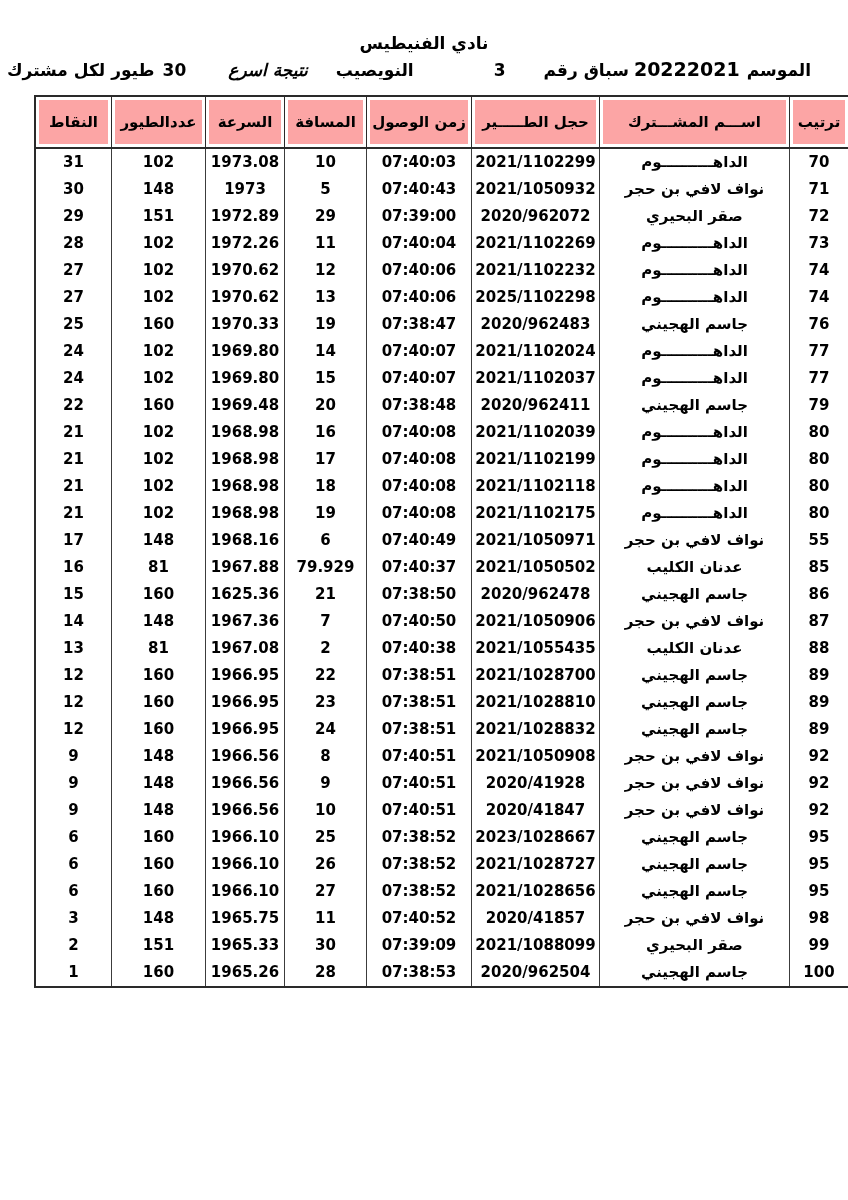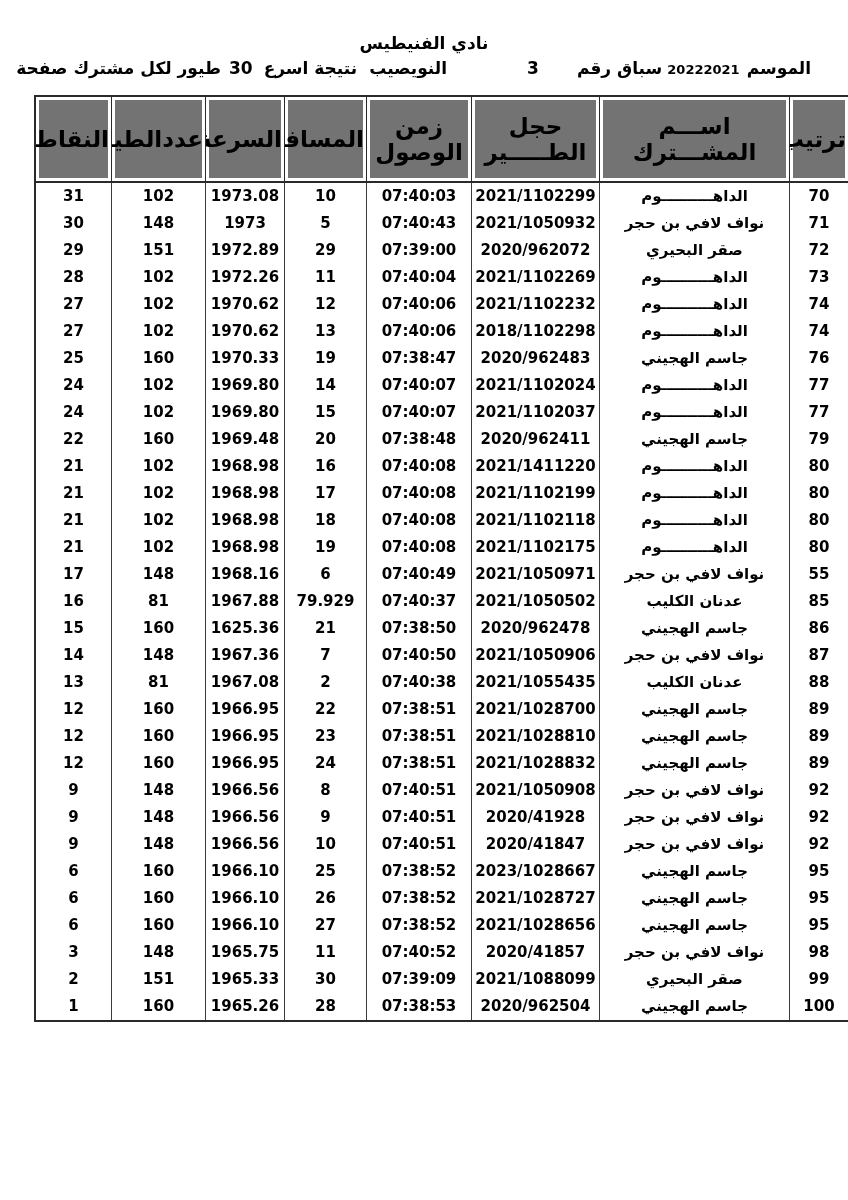--- a/index.html
+++ b/index.html
@@ -22,48 +22,48 @@
     direction:rtl;
     display:flex;
     align-items:baseline;
     margin:5px 37px 0 36px;
     font-size:17px;
     font-weight:bold;
     white-space:nowrap;
   }
   .info-line span{display:inline-block;}
   .info-line span:nth-child(1){margin-left:7px;}
-  .info-line span:nth-child(2){margin-left:5px;font-size:13px;text-align:center;}
+  .info-line span:nth-child(2){margin-left:5px;font-size:19px;text-align:center;}
   .info-line span:nth-child(3){margin-left:38px;}
   .info-line span:nth-child(4){margin-left:80px;}
-  .info-line span:nth-child(5){margin-left:12px;}
-  .info-line span:nth-child(6){margin-left:11px;}
+  .info-line span:nth-child(5){margin-left:28px;}
+  .info-line span:nth-child(6){margin-left:42px;font-style:italic;}
   .info-line span:nth-child(7){margin-left:8px;}
   .info-line span:nth-child(8){margin-left:29px;}
 
   table.results{
     position:absolute;
     left:34px;top:95px;
     width:777px;
     border-collapse:collapse;
     table-layout:fixed;
     direction:rtl;
     border:2px solid #2a2a2a;
   }
   table.results th{
-    background:#737373;
+    background:#fca5a5;
     box-shadow:inset 0 0 0 3px #ffffff;
     border-left:1px solid #2a2a2a;
     border-right:1px solid #2a2a2a;
     border-bottom:2.5px solid #2a2a2a;
     height:42px;
-    font-size:23px;
+    font-size:15px;
     font-weight:bold;
     text-align:center;
-    padding:16px 2px;
+    padding:4px 2px;
     overflow:hidden;
   }
   table.results td{
     border-left:1px solid #3c3c3c;
     border-right:1px solid #3c3c3c;
     border-top:none;border-bottom:none;
     height:27px;
     line-height:27px;
     text-align:center;
     padding:0 2px;
@@ -159,21 +159,21 @@
           <td class="col-ring">2021/1102232</td>
           <td class="col-arrival">07:40:06</td>
           <td class="col-distance">12</td>
           <td class="col-speed">1970.62</td>
           <td class="col-birds">102</td>
           <td class="col-points">27</td>
         </tr>
         <tr>
           <td class="col-rank">74</td>
           <td class="col-name">الداهــــــــــوم</td>
-          <td class="col-ring">2018/1102298</td>
+          <td class="col-ring">2025/1102298</td>
           <td class="col-arrival">07:40:06</td>
           <td class="col-distance">13</td>
           <td class="col-speed">1970.62</td>
           <td class="col-birds">102</td>
           <td class="col-points">27</td>
         </tr>
         <tr>
           <td class="col-rank">76</td>
           <td class="col-name">جاسم الهجيني</td>
           <td class="col-ring">2020/962483</td>
@@ -209,21 +209,21 @@
           <td class="col-ring">2020/962411</td>
           <td class="col-arrival">07:38:48</td>
           <td class="col-distance">20</td>
           <td class="col-speed">1969.48</td>
           <td class="col-birds">160</td>
           <td class="col-points">22</td>
         </tr>
         <tr>
           <td class="col-rank">80</td>
           <td class="col-name">الداهــــــــــوم</td>
-          <td class="col-ring">2021/1411220</td>
+          <td class="col-ring">2021/1102039</td>
           <td class="col-arrival">07:40:08</td>
           <td class="col-distance">16</td>
           <td class="col-speed">1968.98</td>
           <td class="col-birds">102</td>
           <td class="col-points">21</td>
         </tr>
         <tr>
           <td class="col-rank">80</td>
           <td class="col-name">الداهــــــــــوم</td>
           <td class="col-ring">2021/1102199</td>

